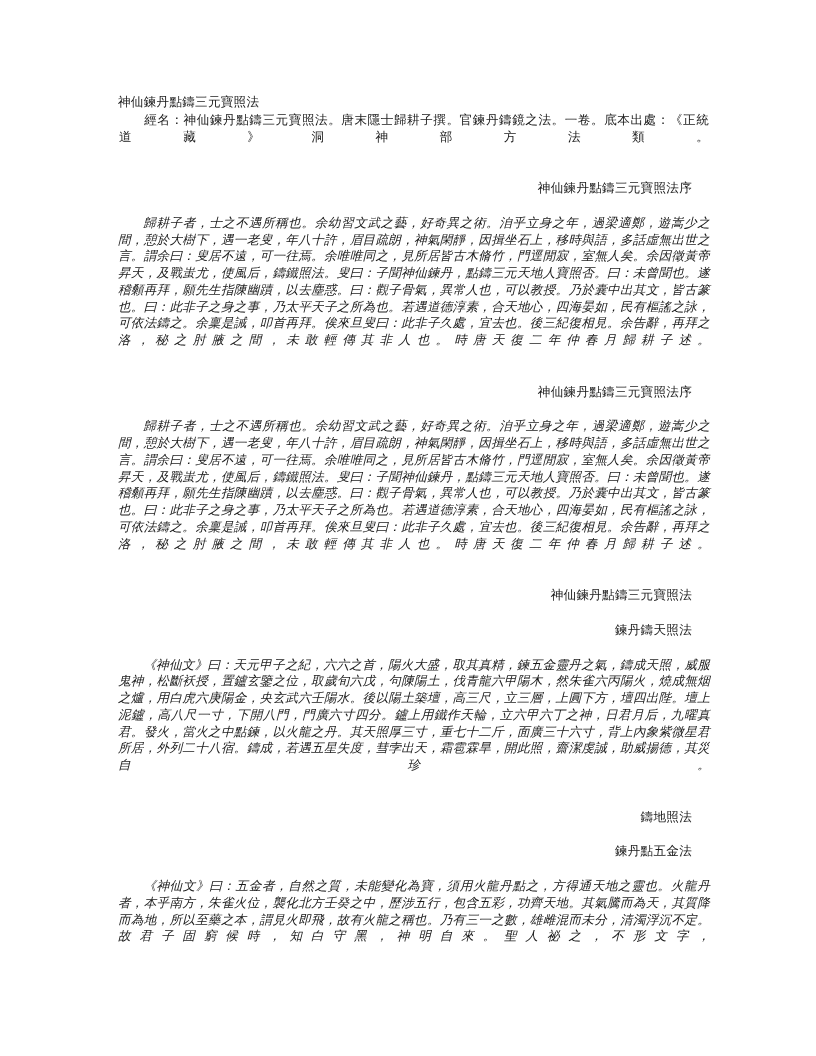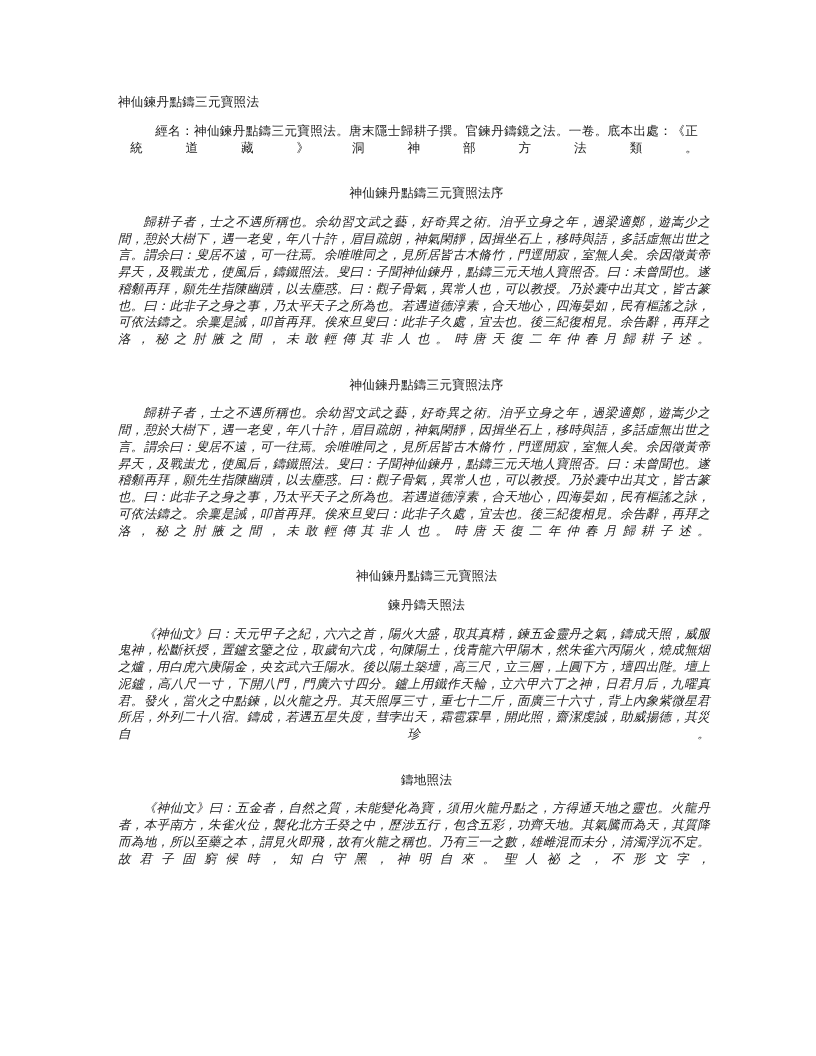--- a/index.html
+++ b/index.html
@@ -31,30 +31,30 @@
     text-justify: inter-character;
   }
   
   .title-line {
     margin: 0 0 0 0;
     text-indent: 0;
     text-align: left;
   }
   
   .meta-para {
-    margin: 12px;
+    margin: 1px;
     text-indent: 2em;
     text-align: justify;
     text-justify: inter-character;
   }
   
   .heading {
-    margin: 12px;
+    margin: 18px;
     text-indent: 2em;
-    text-align: center;
+    text-align: right;
   }
   
   .para {
     margin: 0;
     text-indent: 2em;
     text-align: justify;
     text-justify: inter-character;
     font-style: italic;
   }
   
@@ -74,16 +74,17 @@
     <p class="meta-para">經名：神仙鍊丹點鑄三元寶照法。唐末隱士歸耕子撰。官鍊丹鑄鏡之法。一卷。底本出處：《正統道藏》洞神部方法類。</p>
     <div id="blocks-container">
         <p class="heading">神仙鍊丹點鑄三元寶照法序</p>
         <p class="para">歸耕子者，士之不遇所稱也。余幼習文武之藝，好奇異之術。洎乎立身之年，過梁適鄭，遊嵩少之間，憩於大樹下，遇一老叟，年八十許，眉目疏朗，神氣閑靜，因揖坐石上，移時與語，多話虛無出世之言。謂余曰：叟居不遠，可一往焉。余唯唯同之，見所居皆古木脩竹，門逕閒寂，室無人矣。余因徵黃帝昇天，及戰蚩尤，使風后，鑄鐵照法。叟曰：子聞神仙鍊丹，點鑄三元天地人寶照否。曰：未曾聞也。遂稽顙再拜，願先生指陳幽蹟，以去塵惑。曰：觀子骨氣，異常人也，可以教授。乃於囊中出其文，皆古篆也。曰：此非子之身之事，乃太平天子之所為也。若遇道德淳素，合天地心，四海晏如，民有樞謠之詠，可依法鑄之。余稟是誡，叩首再拜。俟來旦叟曰：此非子久處，宜去也。後三紀復相見。余告辭，再拜之洛，秘之肘腋之間，未敢輕傳其非人也。時唐天復二年仲春月歸耕子述。</p>
         <p class="heading">神仙鍊丹點鑄三元寶照法序</p>
         <p class="para">歸耕子者，士之不遇所稱也。余幼習文武之藝，好奇異之術。洎乎立身之年，過梁適鄭，遊嵩少之間，憩於大樹下，遇一老叟，年八十許，眉目疏朗，神氣閑靜，因揖坐石上，移時與語，多話虛無出世之言。謂余曰：叟居不遠，可一往焉。余唯唯同之，見所居皆古木脩竹，門逕閒寂，室無人矣。余因徵黃帝昇天，及戰蚩尤，使風后，鑄鐵照法。叟曰：子聞神仙鍊丹，點鑄三元天地人寶照否。曰：未曾聞也。遂稽顙再拜，願先生指陳幽蹟，以去塵惑。曰：觀子骨氣，異常人也，可以教授。乃於囊中出其文，皆古篆也。曰：此非子之身之事，乃太平天子之所為也。若遇道德淳素，合天地心，四海晏如，民有樞謠之詠，可依法鑄之。余稟是誡，叩首再拜。俟來旦叟曰：此非子久處，宜去也。後三紀復相見。余告辭，再拜之洛，秘之肘腋之間，未敢輕傳其非人也。時唐天復二年仲春月歸耕子述。</p>
         <p class="heading">神仙鍊丹點鑄三元寶照法</p>
         <p class="heading">鍊丹鑄天照法</p>
         <p class="para">《神仙文》曰：天元甲子之紀，六六之首，陽火大盛，取其真精，鍊五金靈丹之氣，鑄成天照，威服鬼神，松斷袄授，置鑪玄鑒之位，取歲旬六戊，句陳陽土，伐青龍六甲陽木，然朱雀六丙陽火，燒成無烟之爐，用白虎六庚陽金，央玄武六壬陽水。後以陽土築壇，高三尺，立三層，上圓下方，壇四出陛。壇上泥鑪，高八尺一寸，下開八門，門廣六寸四分。鑪上用鐵作天輪，立六甲六丁之神，日君月后，九曜真君。發火，當火之中點鍊，以火龍之丹。其天照厚三寸，重七十二斤，面廣三十六寸，背上內象紫微星君所居，外列二十八宿。鑄成，若遇五星失度，彗孛出天，霜雹霖旱，開此照，齋潔虔誠，助威揚德，其災自珍。</p>
         <p class="heading">鑄地照法</p>
+        <p class="heading">鍊丹點五金法</p>
         <p class="para">《神仙文》曰：五金者，自然之質，未能變化為寶，須用火龍丹點之，方得通天地之靈也。火龍丹者，本乎南方，朱雀火位，襲化北方壬癸之中，歷涉五行，包含五彩，功齊天地。其氣騰而為天，其質降而為地，所以至藥之本，謂見火即飛，故有火龍之稱也。乃有三一之數，雄雌混而未分，清濁浮沉不定。故君子固窮候時，知白守黑，神明自來。聖人祕之，不形文字，</p>
       </div>
   </div>
 </div>
 
 </body></html>

